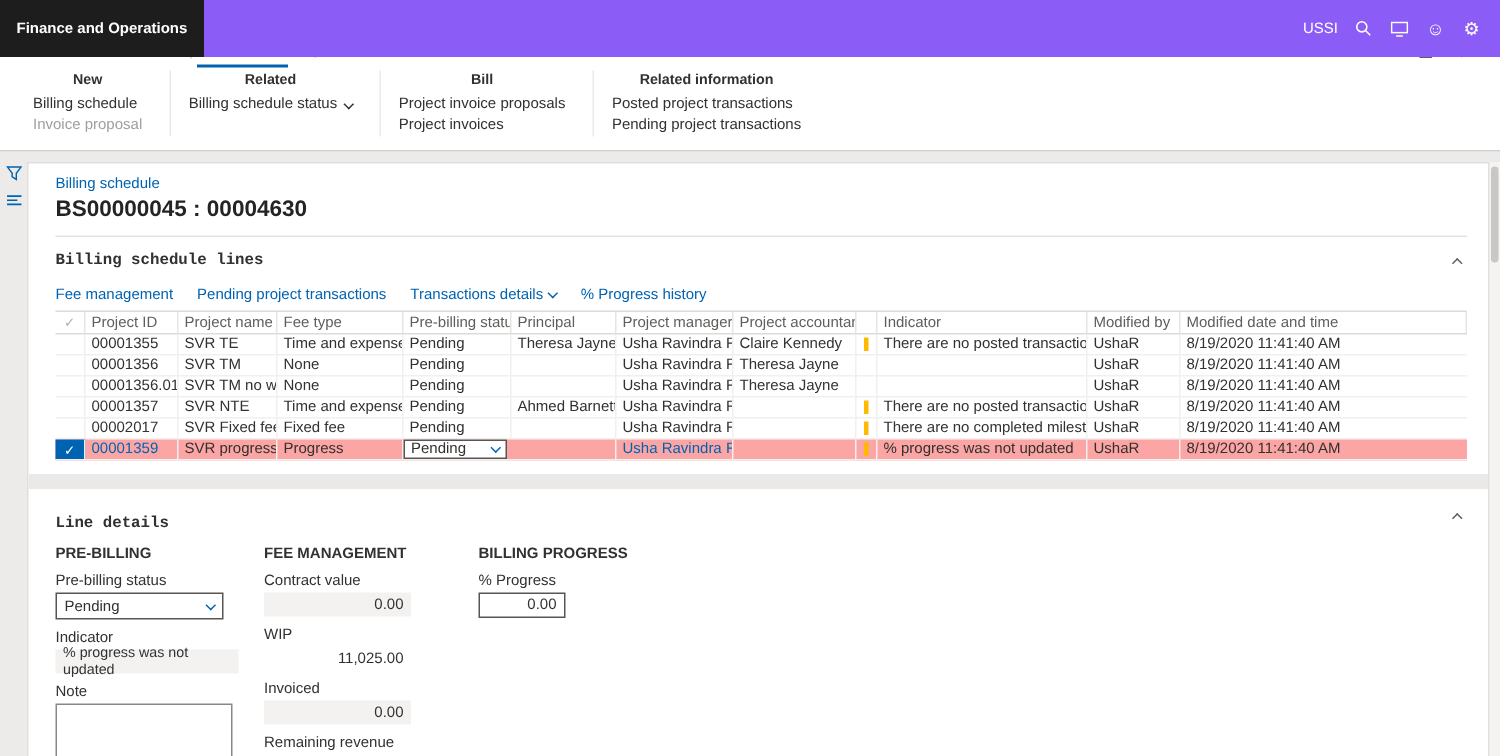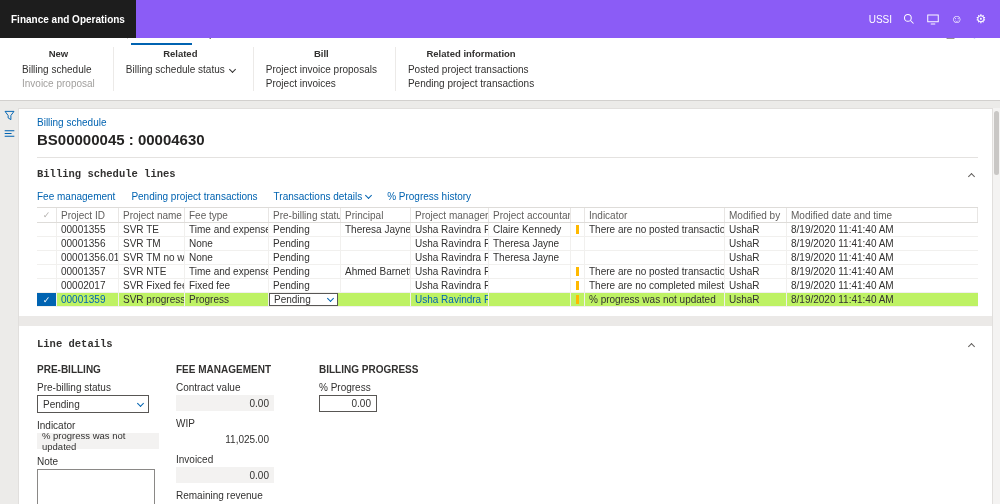--- a/index.html
+++ b/index.html
@@ -65,21 +65,21 @@
   .tr.thead { height:15px; color:#605e5c; border-bottom:1px solid #dedcd9; }
   .td { padding:0 4px; display:flex; align-items:center; overflow:hidden; white-space:nowrap;
     border-right:1px solid #f1f0ee; }
   .td:last-child { border-right:none; }
   .tr.thead .td { border-right:1px solid #e8e6e4; }
   .td.check { justify-content:center; padding:0; }
   .tr.thead .td.check::after { content:"✓"; color:#b3b0ad; font-size:9px; }
   .td.warn { justify-content:center; padding:0; }
   .warn-bar { display:none; width:3px; height:9px; background:#ffb900; }
   .warn-bar.show { display:block; }
-  .tr.selected { background:#bef264; }
+  .tr.selected { background:#fca5a5; }
   .tr.selected .td.check { background:#0063b1; }
   .tr.selected .td.check::after { content:"✓"; color:#fff; font-size:9px; }
   .tr.selected .td[data-field="project_id"],
   .tr.selected .td[data-field="project_manager"] { color:#0063b1; }
   .combo-chev { display:none; }
   .tr.selected .td.status { background:#fff; border:1px solid #585654; margin:0 3px 0 0; }
   .tr.selected .combo-chev { display:inline-block; color:#0063b1; margin-left:auto; }
 
   
   .band { height:10px; background:#ebe9e7; margin:9px -14px 0 -18px; }
@@ -371,21 +371,21 @@
       <span class="warn-bar show"></span>
     </div>
     <div class="td" data-field="indicator">% progress was not updated</div>
     <div class="td" data-field="modified_by">UshaR</div>
     <div class="td" data-field="modified_date">8/19/2020 11:41:40 AM</div>
   </div>
 </div>
 
   <div class="band"></div>
 
-  <div class="section-head" style="border-top:none; margin-top:2px;">
+  <div class="section-head" style="border-top:none; margin-top:2px;align-items:flex-end;">
     <span class="section-title">Line details</span>
     <span class="collapse"><span class="chev up"></span></span>
   </div>
 
   <div class="details">
     <div class="dcol1">
       <div class="group-title">PRE-BILLING</div>
       <div class="f-label">Pre-billing status</div>
       <div class="f-select">
         <span>Pending</span>

